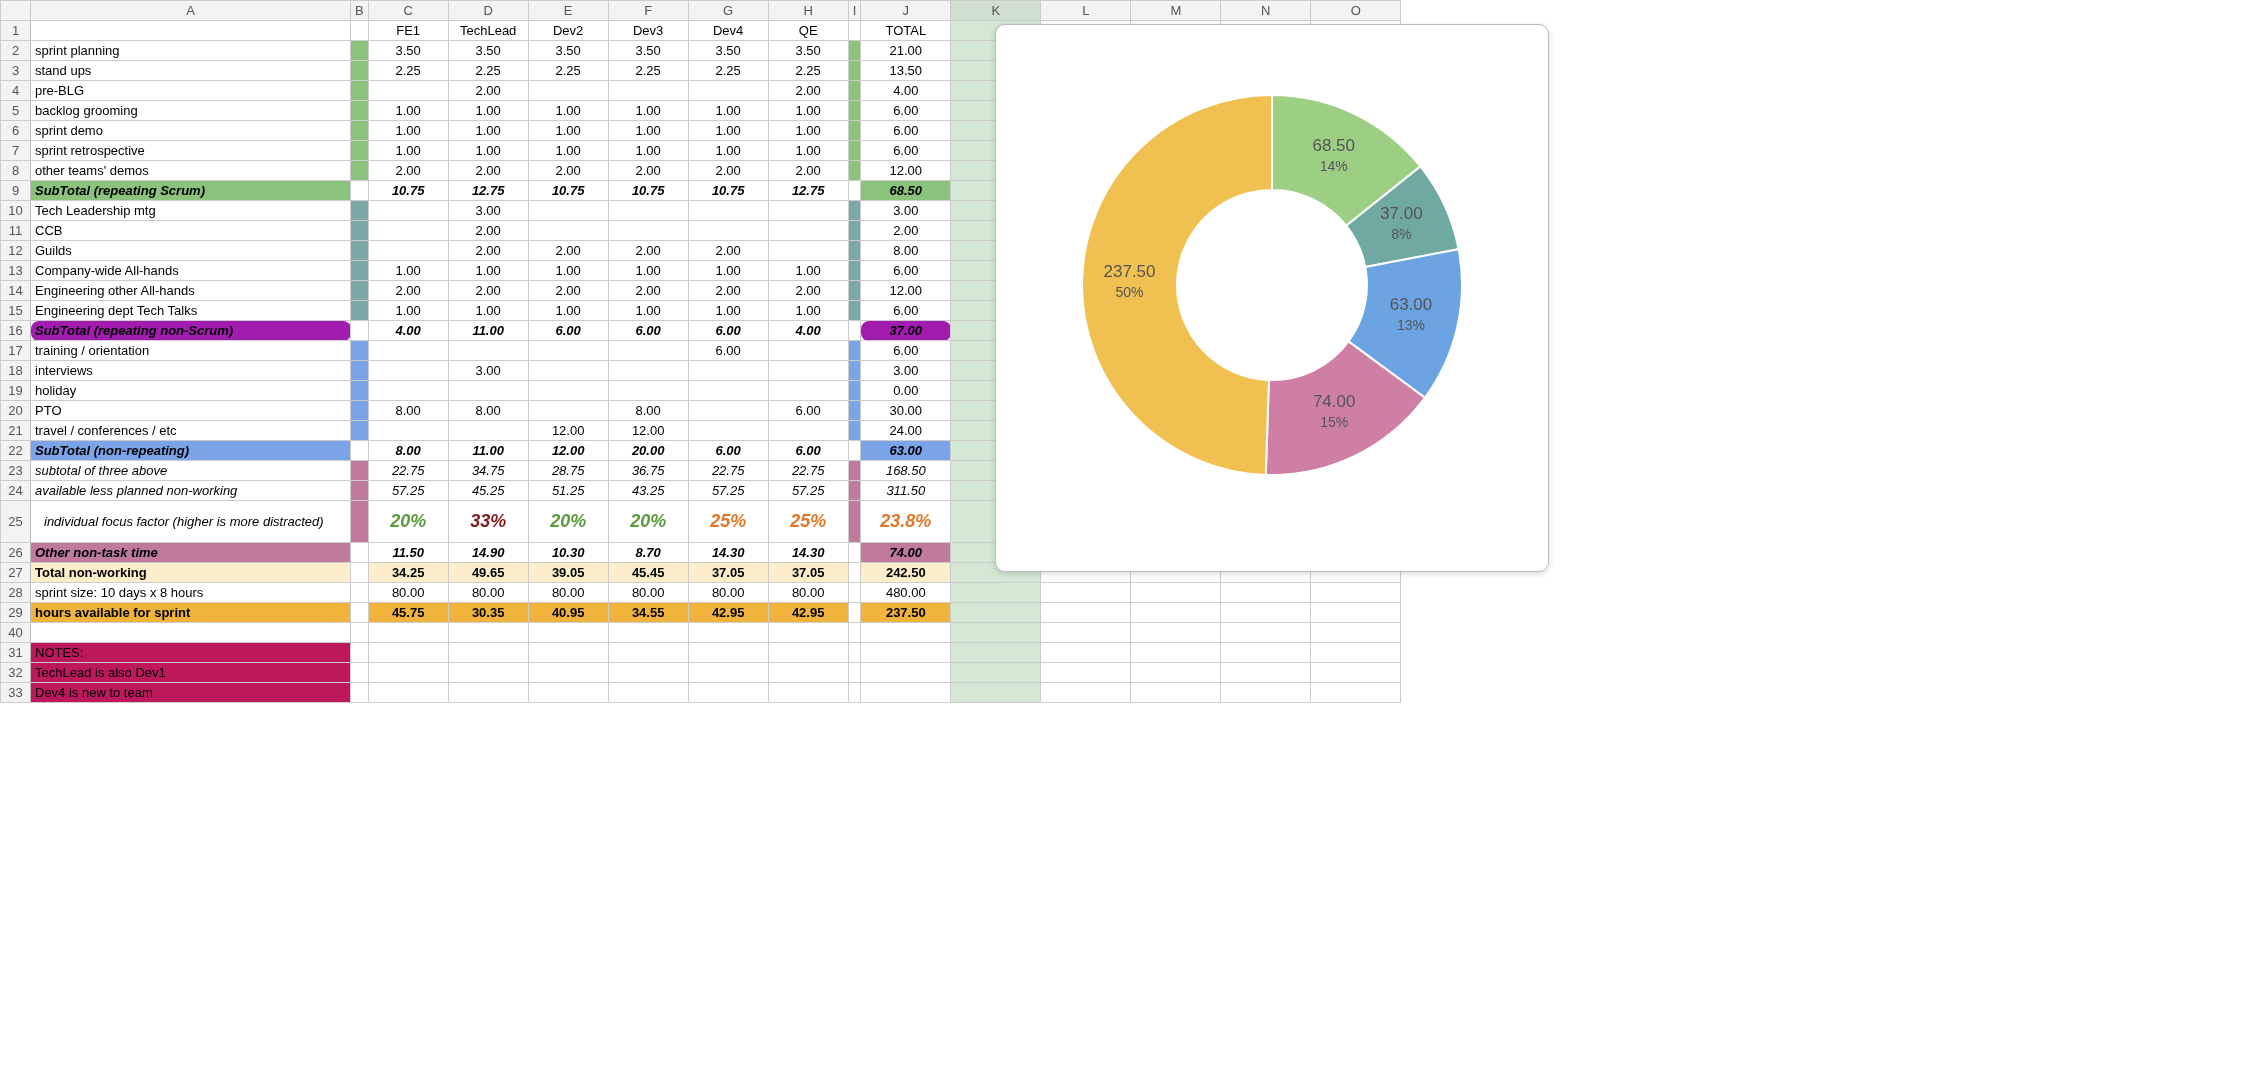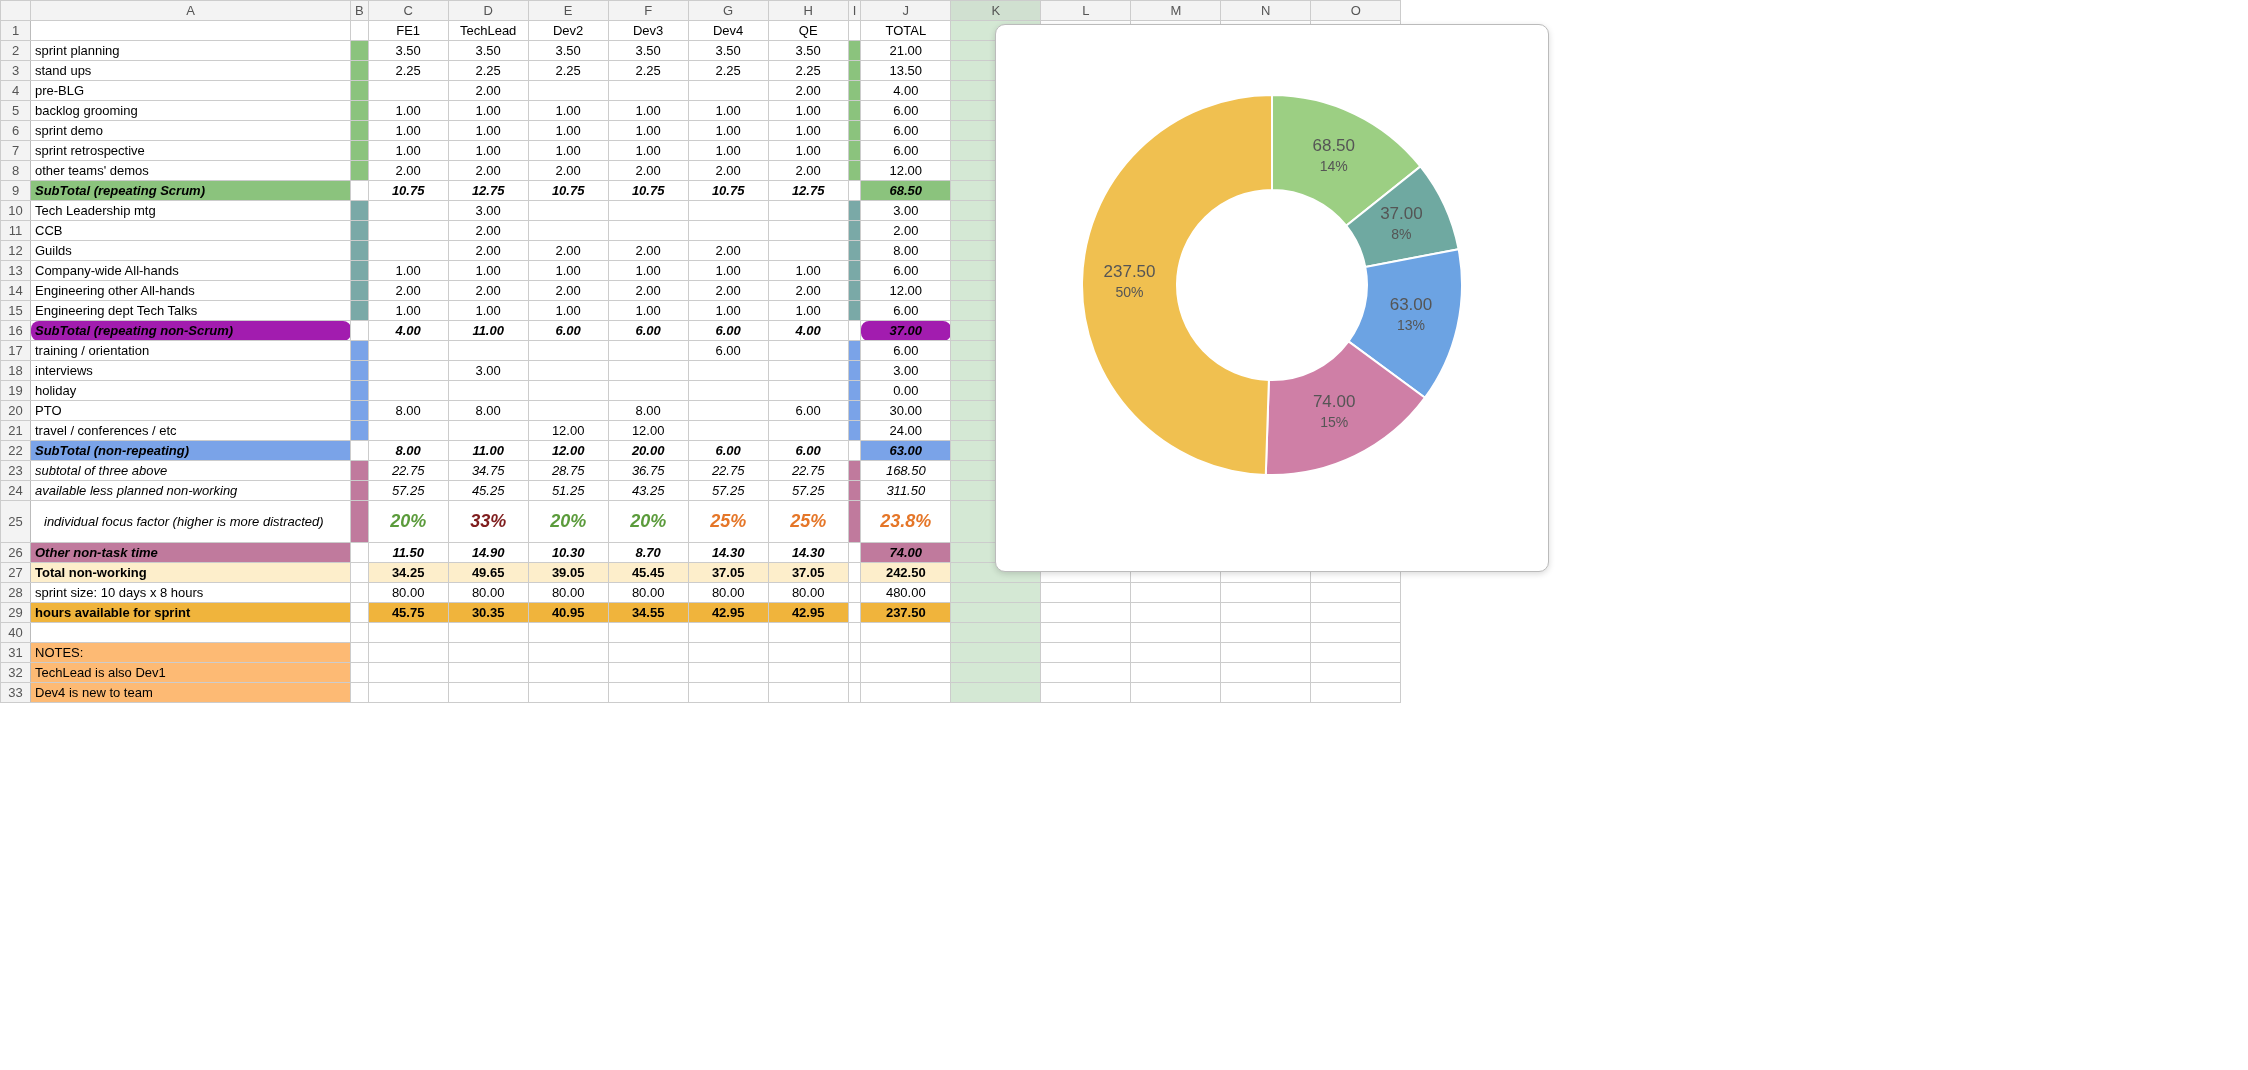--- a/index.html
+++ b/index.html
@@ -19,21 +19,21 @@
   .col-I { width: 12px; }
   .col-J { width: 90px; }
   .col-K, .col-L, .col-M, .col-N, .col-O { width: 90px; }
   .col-RH { width: 30px; }
   .hl-green { background: #8bc37d; }
   .hl-teal { background: #a21caf; border-radius: 8px; }
   .hl-blue { background: #7aa3e8; }
   .hl-purple { background: #c07a9d; }
   .hl-cream { background: #fdeecb; }
   .hl-orange { background: #f0b43c; }
-  .hl-note { background: #fdba74; }
+  .hl-note { background: #be185d; }
   .stripe-green { background: #8bc37d; }
   .stripe-teal { background: #7aa9a7; }
   .stripe-blue { background: #7aa3e8; }
   .stripe-purple { background: #c07a9d; }
   .sel-col { background: #d4e8d4; }
   .focus-green { color: #5b9b3b; font-weight: bold; }
   .focus-orange { color: #e57628; font-weight: bold; }
   .focus-red { color: #7f1d1d; font-weight: bold; }
   .focus-cell { font-size: 18px; }
   .chart-box {

